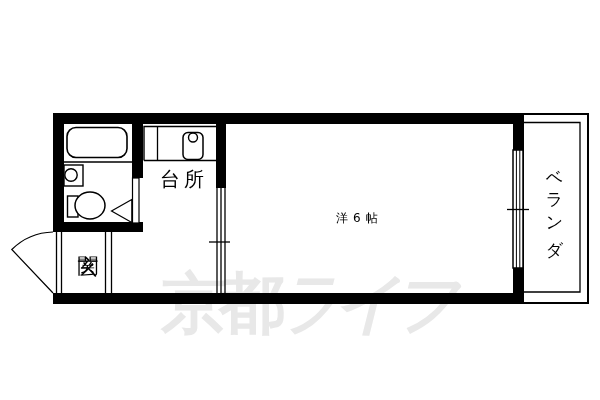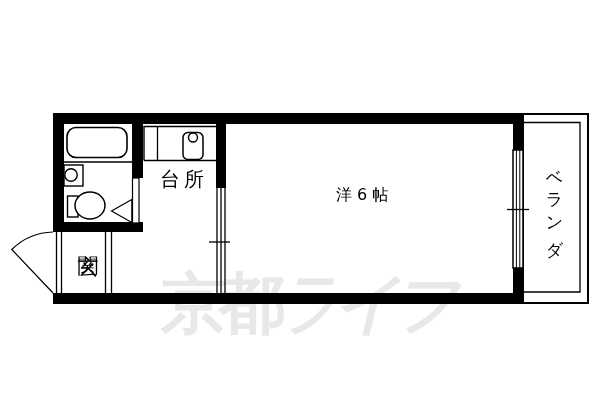--- a/index.html
+++ b/index.html
@@ -12,21 +12,21 @@
   .vertical{writing-mode:vertical-rl;text-orientation:upright;}
   #plan-svg{position:absolute;left:0;top:0;z-index:2;}
   .label{z-index:3;}
   #watermark{
     position:absolute;left:161px;top:263px;z-index:1;
     font-size:66px;font-weight:bold;letter-spacing:-8px;line-height:1;
     white-space:nowrap;
   }
   #watermark .slanted{display:inline-block;transform:skewX(-14deg);margin-left:2px;}
   #kitchen-label{left:160px;top:161px;font-size:20px;letter-spacing:4px;}
-  #room-label{left:336px;top:179px;font-size:16px;letter-spacing:5px;}
+  #room-label{left:336px;top:204px;font-size:12px;letter-spacing:5px;}
   #entrance-label{left:77px;top:230px;font-size:21px;letter-spacing:2px;}
   #veranda-label{left:546px;top:150px;font-size:17px;letter-spacing:4px;}
 </style>
 </head>
 <body>
 
 <div id="canvas">
 
   <div id="watermark" style="color:#e8e8e8;">
     <span>京都</span><span class="slanted">ライフ</span>

